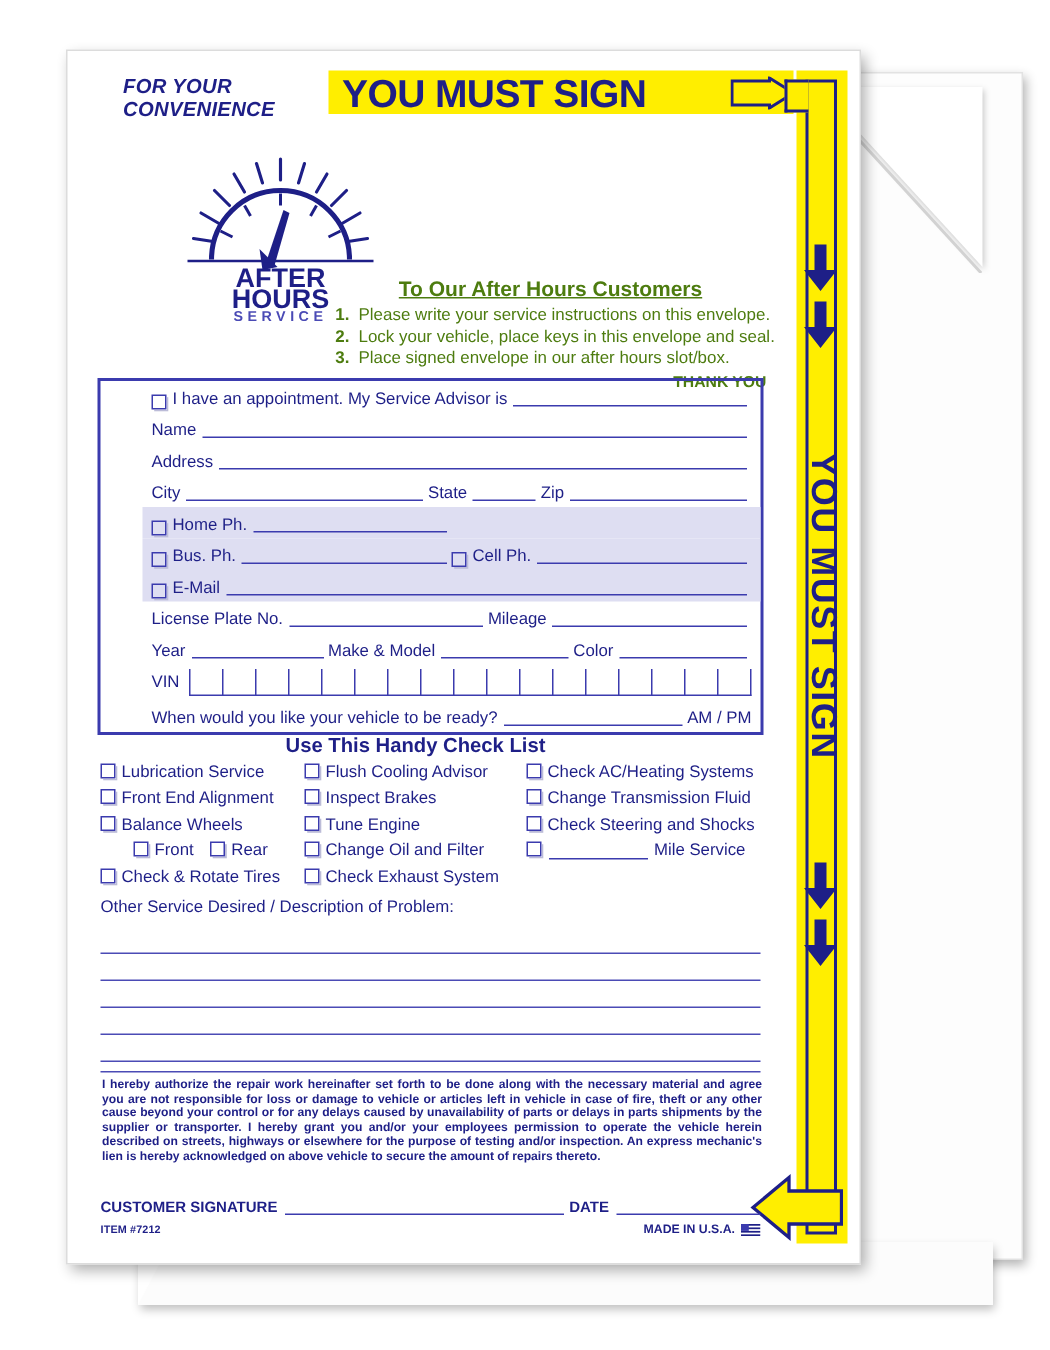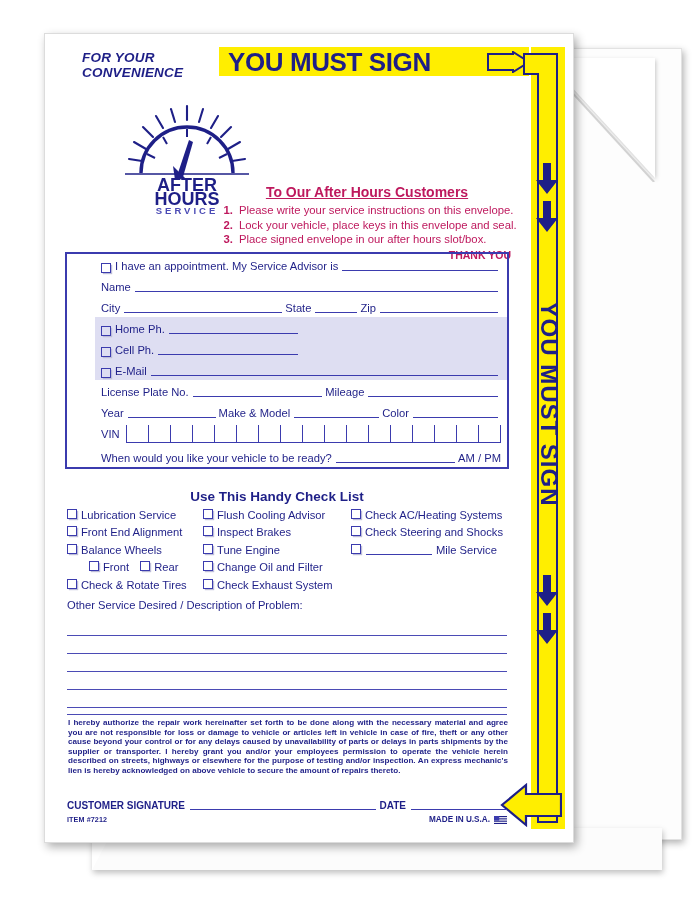--- a/index.html
+++ b/index.html
@@ -100,21 +100,21 @@
     font-weight:bold;font-size:24px;color:#1e1f87;letter-spacing:1px;
   }
   #band-bottom-arrow{
     position:absolute;left:455px;top:748px;width:62px;height:46px;
   }
 
   
   #logo{position:absolute;left:72px;top:70px;width:140px;height:110px;}
 
   
-  #instructions{position:absolute;left:172px;top:150px;width:300px;color:#be185d;}
+  #instructions{position:absolute;left:172px;top:150px;width:300px;color:#4d7c0f;}
   #instructions-title{
     font-weight:bold;font-size:14px;text-align:center;
     text-decoration:underline;margin-bottom:3px;
   }
   .instr-row{display:flex;font-size:11.3px;line-height:14.5px;}
   .instr-num{width:16px;text-align:right;margin-right:6px;font-weight:bold;}
   #thank-you{
     text-align:right;font-weight:bold;
     font-size:10.5px;margin-top:2px;padding-right:6px;
   }
@@ -305,39 +305,48 @@
       <span class="chk"></span>
       <span class="lbl">I have an appointment.  My Service Advisor is</span>
       <span class="rule"></span>
     </div>
 
     <div class="frow">
       <span class="lbl">Name</span>
       <span class="rule"></span>
     </div>
 
+    <div class="frow">
+      <span class="lbl">Address</span>
+      <span class="rule"></span>
+    </div>
 
     <div class="frow">
       <span class="lbl">City</span>
       <span class="rule"></span>
       <span class="lbl">State</span>
       <span class="rule fixed-sm"></span>
       <span class="lbl">Zip</span>
       <span class="rule fixed-lg"></span>
     </div>
 
     <div class="frow shaded">
       <span class="half">
         <span class="chk"></span>
         <span class="lbl">Home Ph.</span>
         <span class="rule"></span>
       </span>
     </div>
 
     <div class="frow shaded">
+      <span class="half">
+        <span class="chk"></span>
+        <span class="lbl">Bus. Ph.</span>
+        <span class="rule"></span>
+      </span>
       <span class="half">
         <span class="chk"></span>
         <span class="lbl">Cell Ph.</span>
         <span class="rule"></span>
       </span>
     </div>
 
     <div class="frow shaded">
       <span class="chk"></span>
       <span class="lbl">E-Mail</span>
@@ -444,20 +453,24 @@
       <div class="chk-item">
         <span class="chk"></span>
         <span>Check Exhaust System</span>
       </div>
     </div>
 
     <div class="chk-col c3">
       <div class="chk-item">
         <span class="chk"></span>
         <span>Check AC/Heating Systems</span>
+      </div>
+      <div class="chk-item">
+        <span class="chk"></span>
+        <span>Change Transmission Fluid</span>
       </div>
       <div class="chk-item">
         <span class="chk"></span>
         <span>Check Steering and Shocks</span>
       </div>
       <div class="chk-item">
         <span class="chk"></span>
         <span class="mile-rule"></span>
         <span>Mile Service</span>
       </div>

